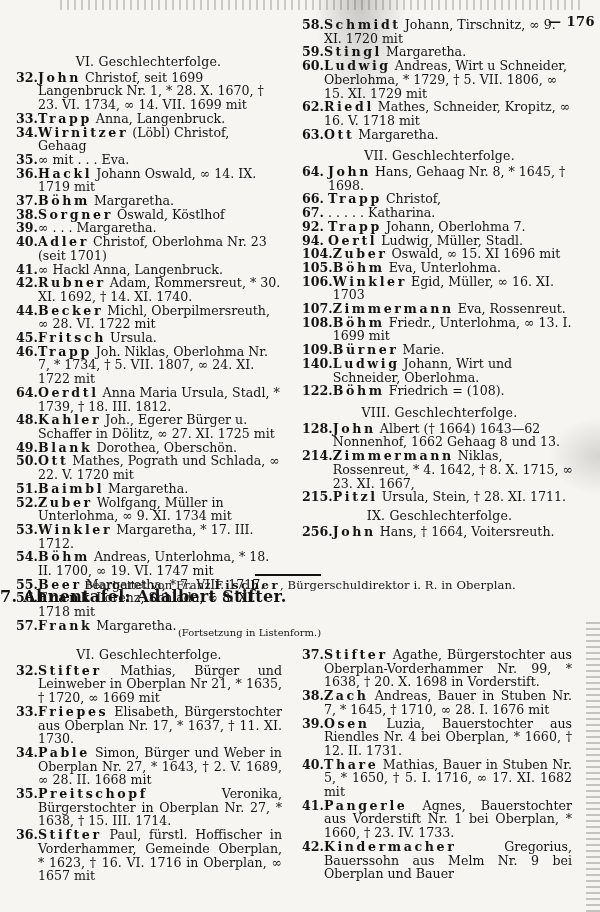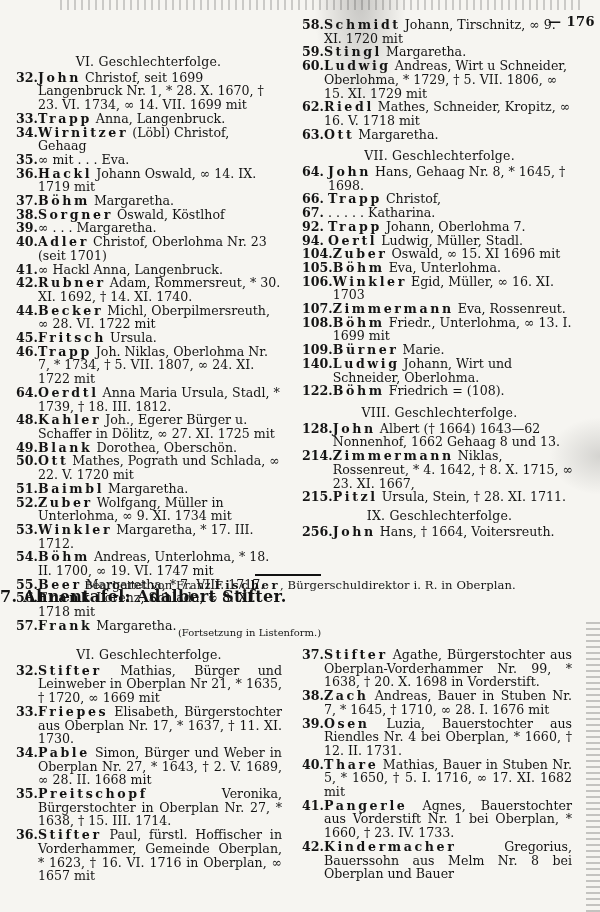--- a/index.html
+++ b/index.html
@@ -338,17 +338,17 @@
         <div class="entry">
           <span class="num">40.</span>
           <span class="txt"><span class="name">Thare</span><span> </span><span>Mathias, Bauer in Stuben Nr. 5, * 1650, † 5. I. 1716, ∞ 17. XI. 1682 mit</span></span>
         </div>
         <div class="entry">
           <span class="num">41.</span>
           <span class="txt"><span class="name">Pangerle</span><span> </span><span>Agnes, Bauerstochter aus Vorderstift Nr. 1 bei Oberplan, * 1660, † 23. IV. 1733.</span></span>
         </div>
         <div class="entry">
           <span class="num">42.</span>
-          <span class="txt"><span class="name">Kindermacher</span><span> </span><span>Gregorius, Bauerssohn aus Melm Nr. 8 bei Oberplan und Bauer</span></span>
+          <span class="txt"><span class="name">Kindermacher</span><span> </span><span>Gregorius, Bauerssohn aus Melm Nr. 9 bei Oberplan und Bauer</span></span>
         </div>
       </div>
   </div>
 </div>
 
 </body></html>

